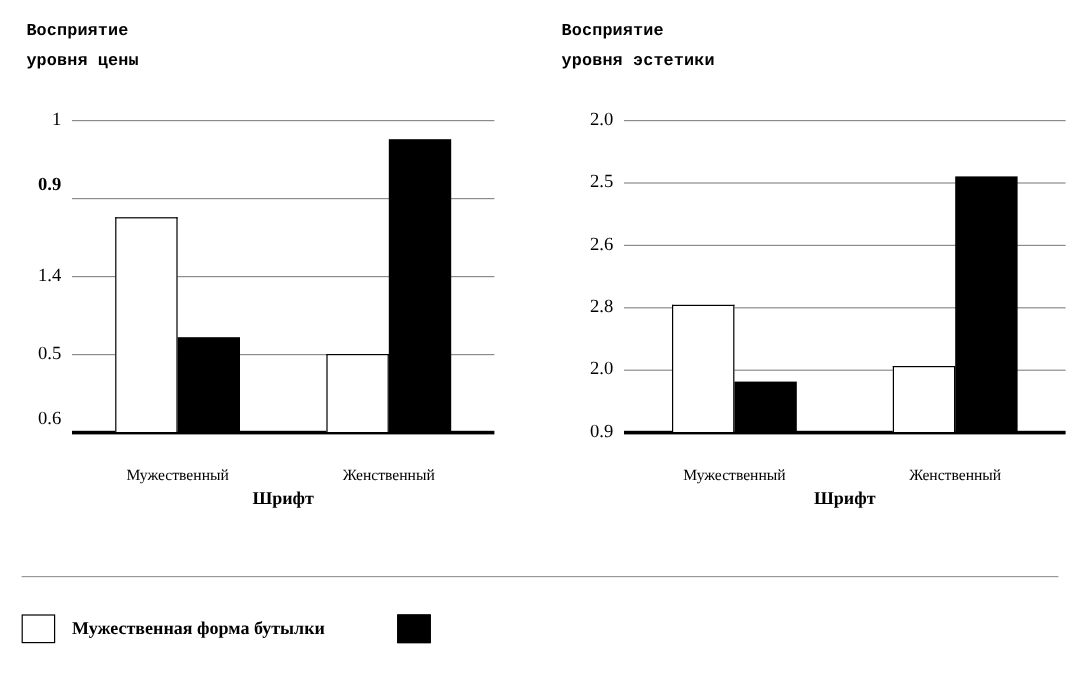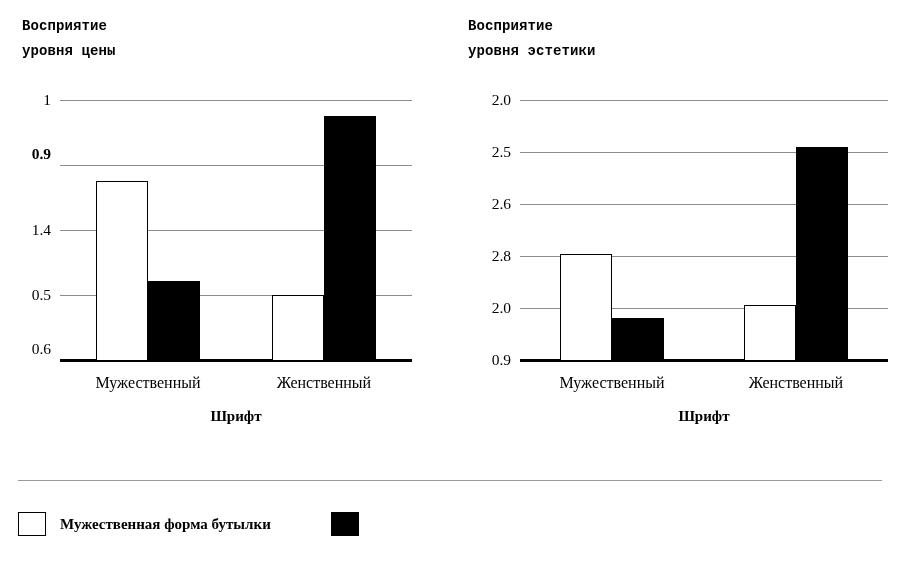--- a/index.html
+++ b/index.html
@@ -92,24 +92,24 @@
     border: 1.5px solid #000000;
     border-bottom: none;
   }
   .bar.solid {
     background: #000000;
   }
 
   .xlabel {
     position: absolute;
     top: 100%;
-    margin-top: 14px;
+    margin-top: 28px;
     transform: translateX(-50%);
     font-family: "Liberation Serif", serif;
-    font-size: 16px;
+    font-size: 13px;
     white-space: nowrap;
   }
   .axis-title {
     position: absolute;
     top: 100%;
     margin-top: 48px;
     left: 50%;
     transform: translateX(-50%);
     font-family: "Liberation Serif", serif;
     font-size: 15px;

